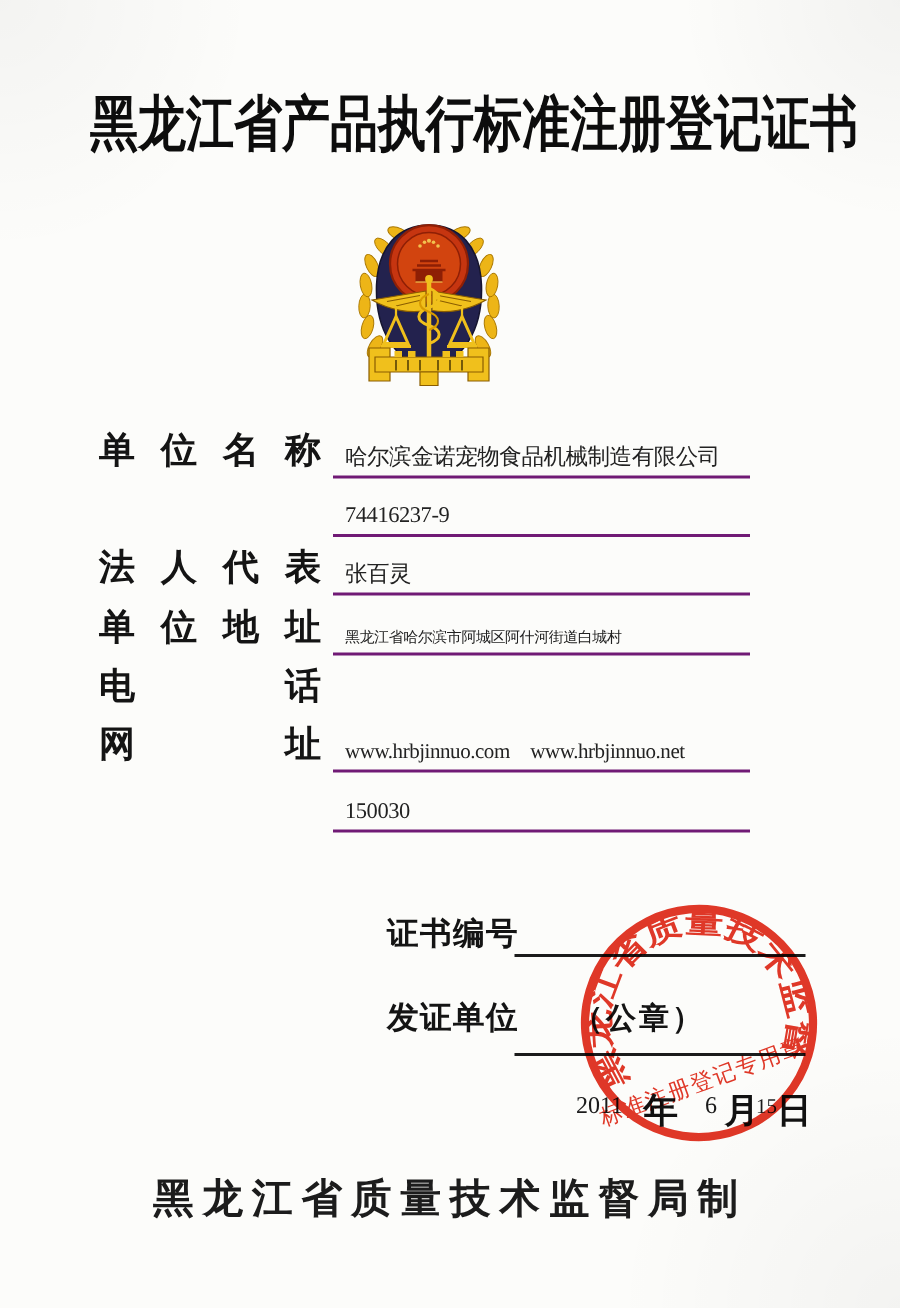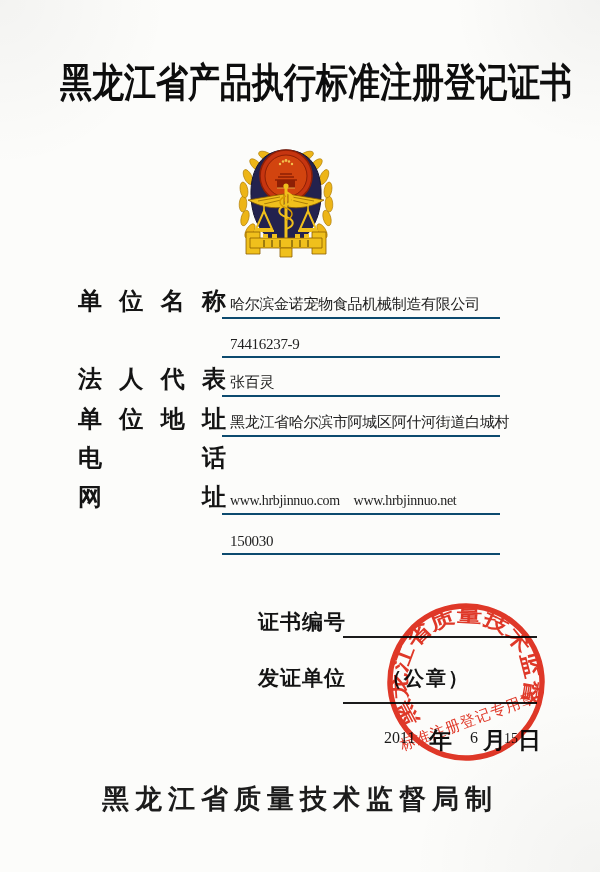--- a/index.html
+++ b/index.html
@@ -13,27 +13,27 @@
       #fcfcfa;
   }
   .title{
     position:absolute;top:60px;left:0;width:100%;text-align:center;
     font-family:"Liberation Serif",serif;font-weight:900;font-size:40px;line-height:1.15;
     color:#0d0d0d;transform:scaleX(0.8);white-space:nowrap;
   }
   .emblem{position:absolute;left:230px;top:136px;}
   .form-row{position:absolute;left:66px;height:32px;width:434px;}
   .row-label{
-    position:absolute;left:12px;top:2px;width:148px;
+    position:absolute;left:0;top:2px;width:148px;
     font-weight:700;font-size:24px;line-height:1;
     text-align:justify;text-align-last:justify;color:#141414;
   }
   .row-value{
     position:absolute;left:156px;bottom:0;width:278px;box-sizing:border-box;
-    border-bottom:2px solid #0c4a6e;padding:0 0 3px 8px;
+    border-bottom:2px solid #701a75;padding:0 0 3px 8px;
     font-family:"Liberation Serif",serif;font-size:15px;letter-spacing:-0.3px;
     white-space:nowrap;color:#222;
   }
   .issue-label{
     position:absolute;left:258px;font-weight:700;font-size:21px;letter-spacing:1px;
     color:#141414;white-space:nowrap;text-align:right;
   }
   .issue-line{position:absolute;left:343px;width:194px;border-bottom:2px solid #1b1b1b;height:0;}
   .stamp-note{
     position:absolute;left:382px;top:665px;font-weight:700;font-size:20px;
@@ -128,21 +128,21 @@
 </div>
 <div class="form-row" style="top:326px">
   <div class="row-value">74416237-9</div>
 </div>
 <div class="form-row" style="top:365px">
   <div class="row-label">法人代表</div>
   <div class="row-value">张百灵</div>
 </div>
 <div class="form-row" style="top:405px">
   <div class="row-label">单位地址</div>
-  <div class="row-value" style="font-size:15px">黑龙江省哈尔滨市阿城区阿什河街道白城村</div>
+  <div class="row-value" style="font-size:10px">黑龙江省哈尔滨市阿城区阿什河街道白城村</div>
 </div>
 <div class="form-row" style="top:444px">
   <div class="row-label">电话</div>
 </div>
 <div class="form-row" style="top:483px">
   <div class="row-label">网址</div>
   <div class="row-value" style="font-size:14px">www.hrbjinnuo.com　www.hrbjinnuo.net</div>
 </div>
 <div class="form-row" style="top:523px">
   <div class="row-value">150030</div>

